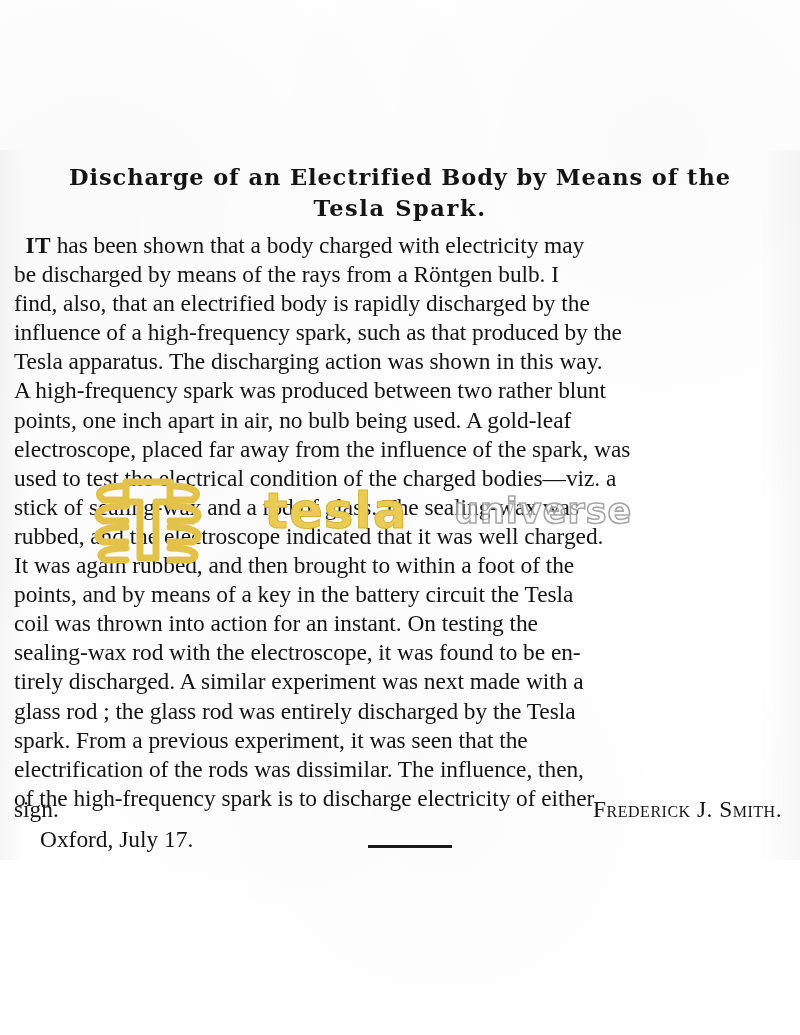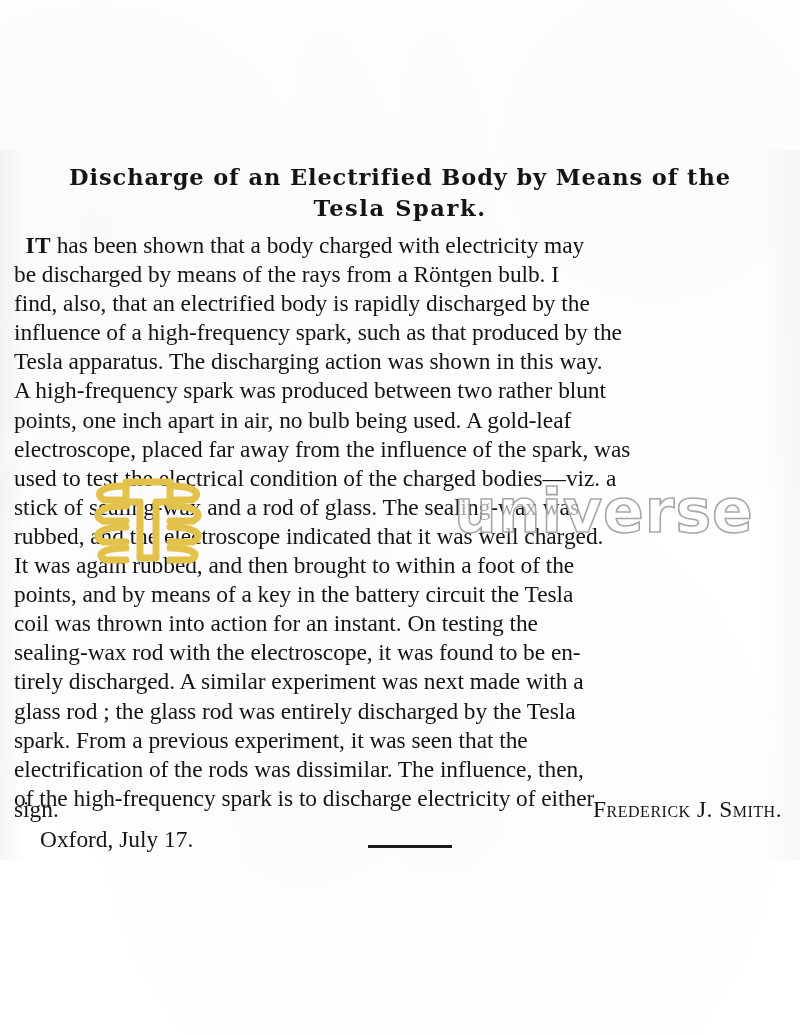--- a/index.html
+++ b/index.html
@@ -171,21 +171,21 @@
     letter-spacing: 1px;
     color: #E9CB55;
     -webkit-text-stroke: 1px #D6B43A;
   }
   #wm-word-universe {
     position: absolute;
     left: 368px;
     top: 16px;
     font-family: "DejaVu Sans", "Liberation Sans", sans-serif;
     font-weight: 700;
-    font-size: 60px;
+    font-size: 35px;
     line-height: 50px;
     letter-spacing: 1px;
     color: rgba(255,255,255,0.62);
     -webkit-text-stroke: 1.6px rgba(150,150,150,0.85);
   }
 </style>
 </head>
 <body>
 
 <div id="page" style="background: rgb(255, 255, 255);">
@@ -245,18 +245,19 @@
 
           <path d="M84 14 C 110 14, 116 22, 106 28 L 84 28"></path>
           <path d="M84 34 C 112 34, 118 43, 107 49 L 84 49"></path>
           <path d="M84 55 C 112 55, 118 64, 107 70 L 84 70"></path>
           <path d="M84 76 C 110 76, 114 84, 104 88 L 84 88"></path>
         </g>
 
         <path d="M40 10 H 84 V 30 H 70 V 86 H 54 V 30 H 40 Z" fill="none" stroke="#E3C24B" stroke-width="7" stroke-linejoin="round"></path>
       </svg>
 
+      <span id="wm-word-tesla" style="color: rgb(233, 203, 85); -webkit-text-stroke: 1px rgb(214, 180, 58);">tesla</span>
 
       <span id="wm-word-universe" style="color: rgba(255, 255, 255, 0.62); -webkit-text-stroke: 1.6px rgba(150, 150, 150, 0.85);">universe</span>
     </div>
 
   </div>
 </div>
 
 </body></html>

